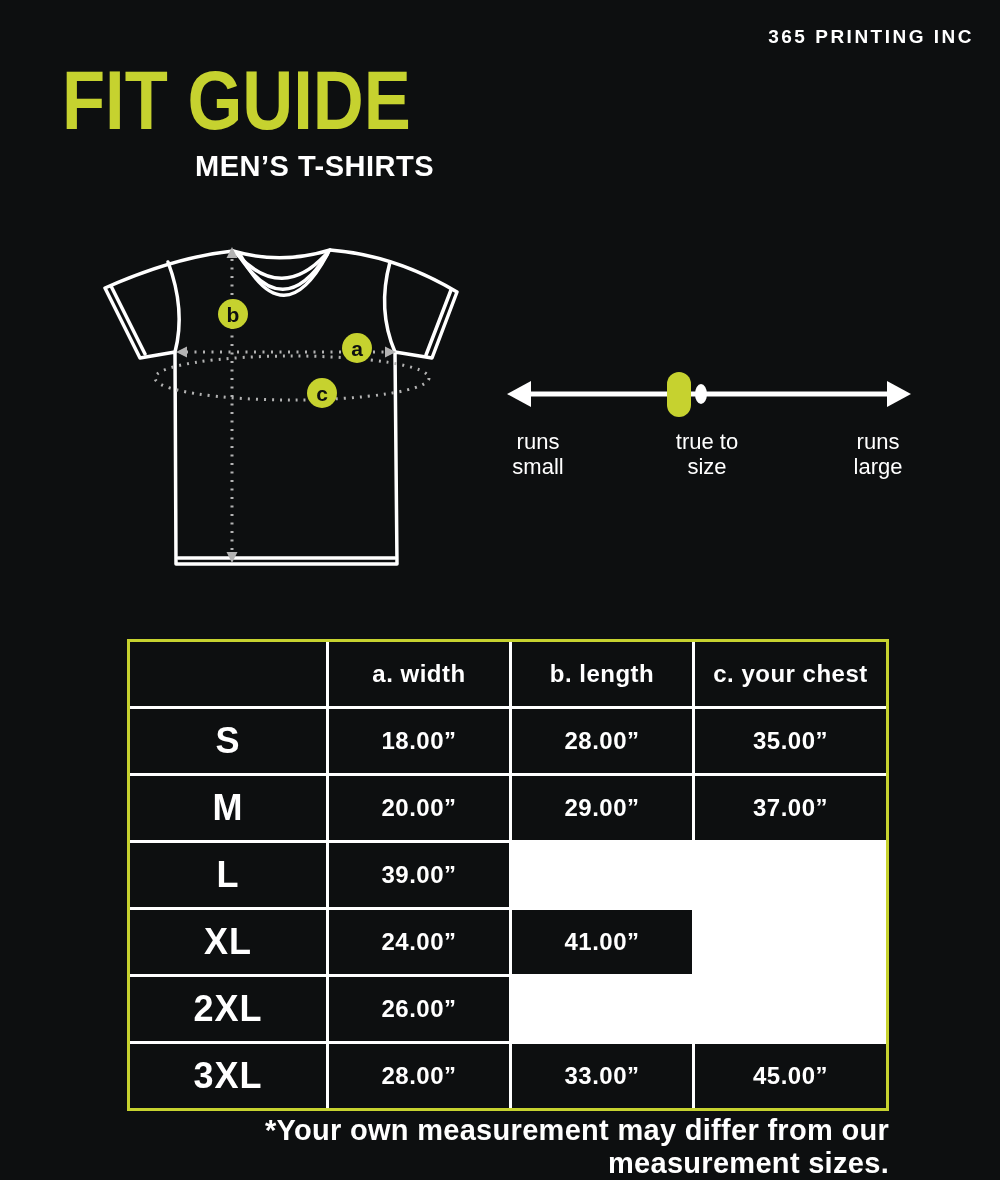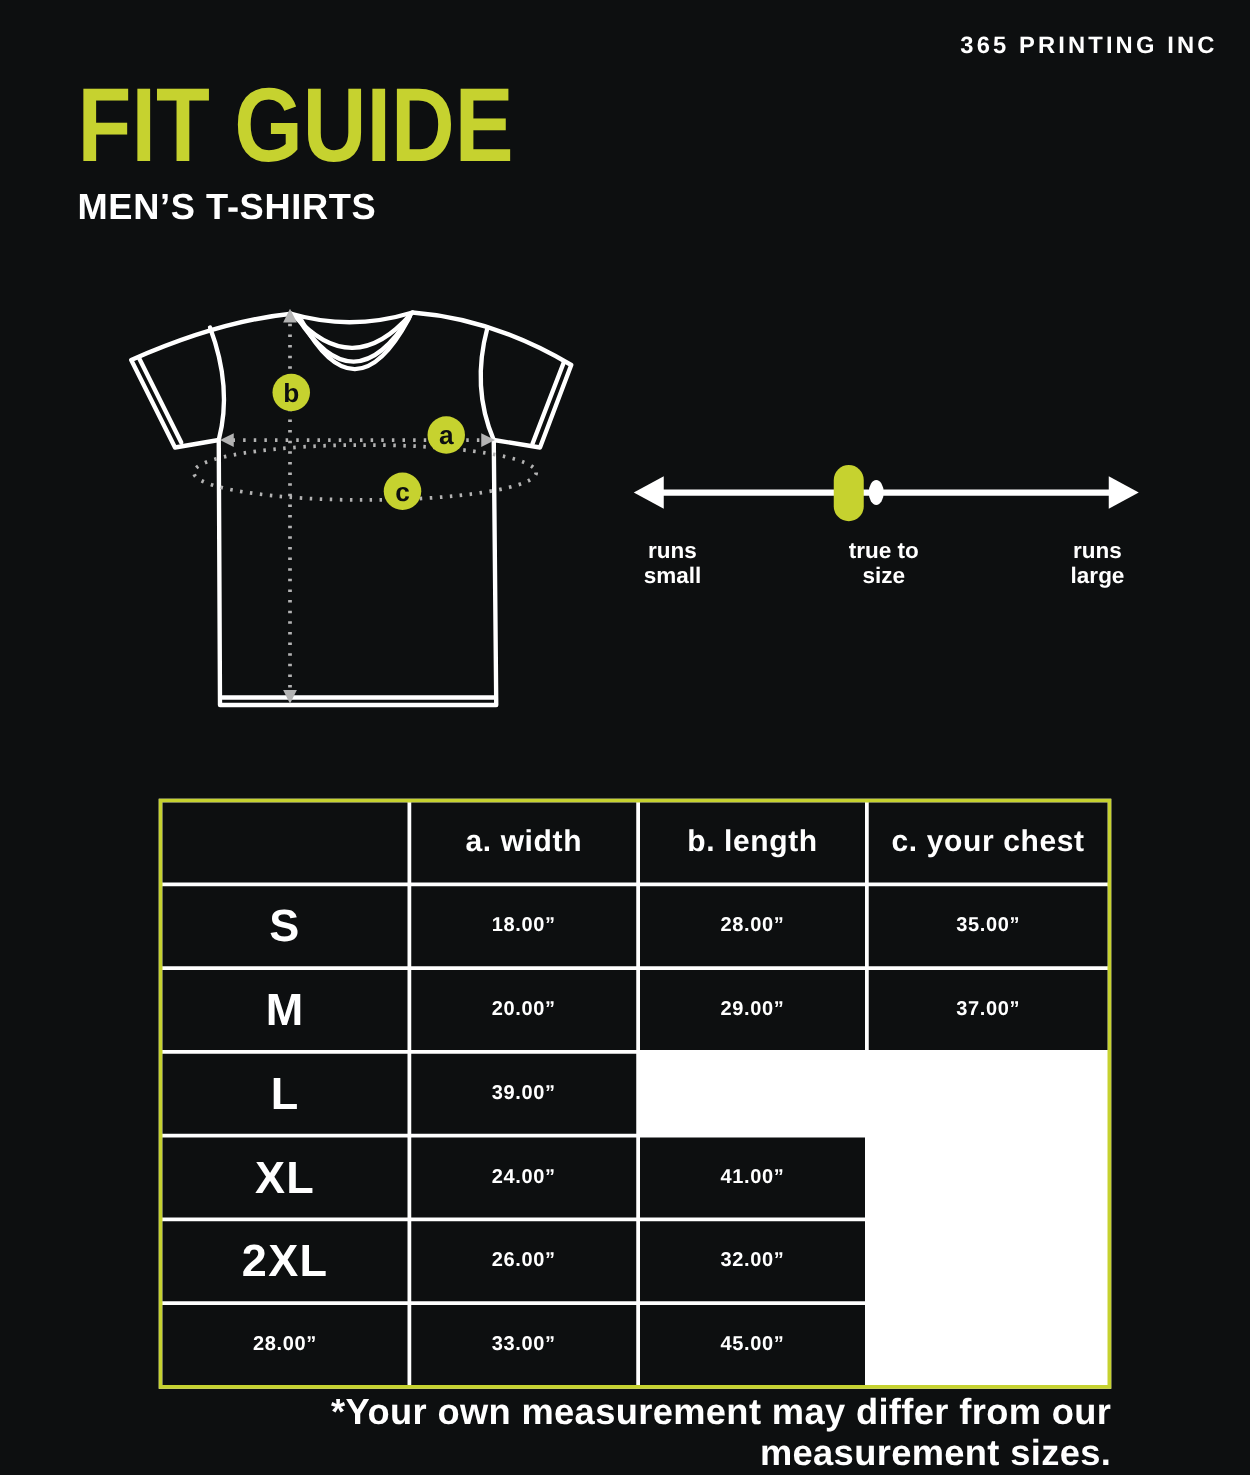--- a/index.html
+++ b/index.html
@@ -21,50 +21,50 @@
     font-size:19px;font-weight:bold;letter-spacing:2.5px;color:var(--ink);
   }
   
   .title-block{position:absolute;left:62px;top:58px;width:372px;}
   .title{
     font-size:84px;font-weight:bold;line-height:1;color:var(--accent);
     transform:scaleX(.84);transform-origin:left center;white-space:nowrap;
     letter-spacing:0px;
   }
   .subtitle{
-    margin-top:8px;text-align:left;font-size:29px;font-weight:bold;
+    margin-top:8px;text-align:right;font-size:29px;font-weight:bold;
     color:var(--ink);letter-spacing:.5px;white-space:nowrap;
   }
   
   .tshirt-svg{position:absolute;left:100px;top:235px;}
   .scale-svg{position:absolute;left:505px;top:366px;}
   .scale-label{
     position:absolute;top:430px;text-align:center;
-    font-size:18px;font-weight:bold;line-height:1.12;color:var(--ink);
+    font-size:22px;font-weight:normal;line-height:1.12;color:var(--ink);
     white-space:pre-line;
   }
   .scale-label.left{left:505px;width:66px;}
   .scale-label.center{left:655px;width:104px;}
   .scale-label.right{left:845px;width:66px;}
   
   .size-table{
     position:absolute;left:127px;top:639px;width:762px;height:472px;
     border:3px solid var(--accent);background:#ffffff;
     display:flex;flex-direction:column;gap:3px;
   }
   .trow{
     display:grid;grid-template-columns:196px 180px 180px 191px;gap:3px;flex:1;
   }
   .cell{
     background:var(--bg);display:flex;align-items:center;justify-content:center;
     font-weight:bold;color:var(--ink);letter-spacing:.5px;
   }
   .trow.header .cell{font-size:24px;}
   .cell.size{font-size:36px;letter-spacing:1px;}
-  .cell.val{font-size:16px;}
+  .cell.val{font-size:24px;}
   
   .footnote{
     position:absolute;left:127px;top:1114px;width:762px;text-align:right;
     font-size:29px;font-weight:bold;color:var(--ink);letter-spacing:.3px;
   }
   .accent-fill{fill:var(--accent);}
   .marker-letter{
     font-family:"Liberation Sans",sans-serif;font-weight:bold;font-size:21px;
     fill:var(--bg);text-anchor:middle;
   }
@@ -169,23 +169,23 @@
         <div class="cell val">39.00”</div>
       </div>
       <div class="trow">
         <div class="cell size">XL</div>
         <div class="cell val">24.00”</div>
         <div class="cell val">41.00”</div>
       </div>
       <div class="trow">
         <div class="cell size">2XL</div>
         <div class="cell val">26.00”</div>
-        <div class="cell val">32.00”</div>
       </div>
       <div class="trow">
+        <div class="cell size">3XL</div>
         <div class="cell val">28.00”</div>
         <div class="cell val">33.00”</div>
         <div class="cell val">45.00”</div>
       </div>
     </div>
 
   <div class="footnote">*Your own measurement may differ from our measurement sizes.</div>
 
 </div>
 

